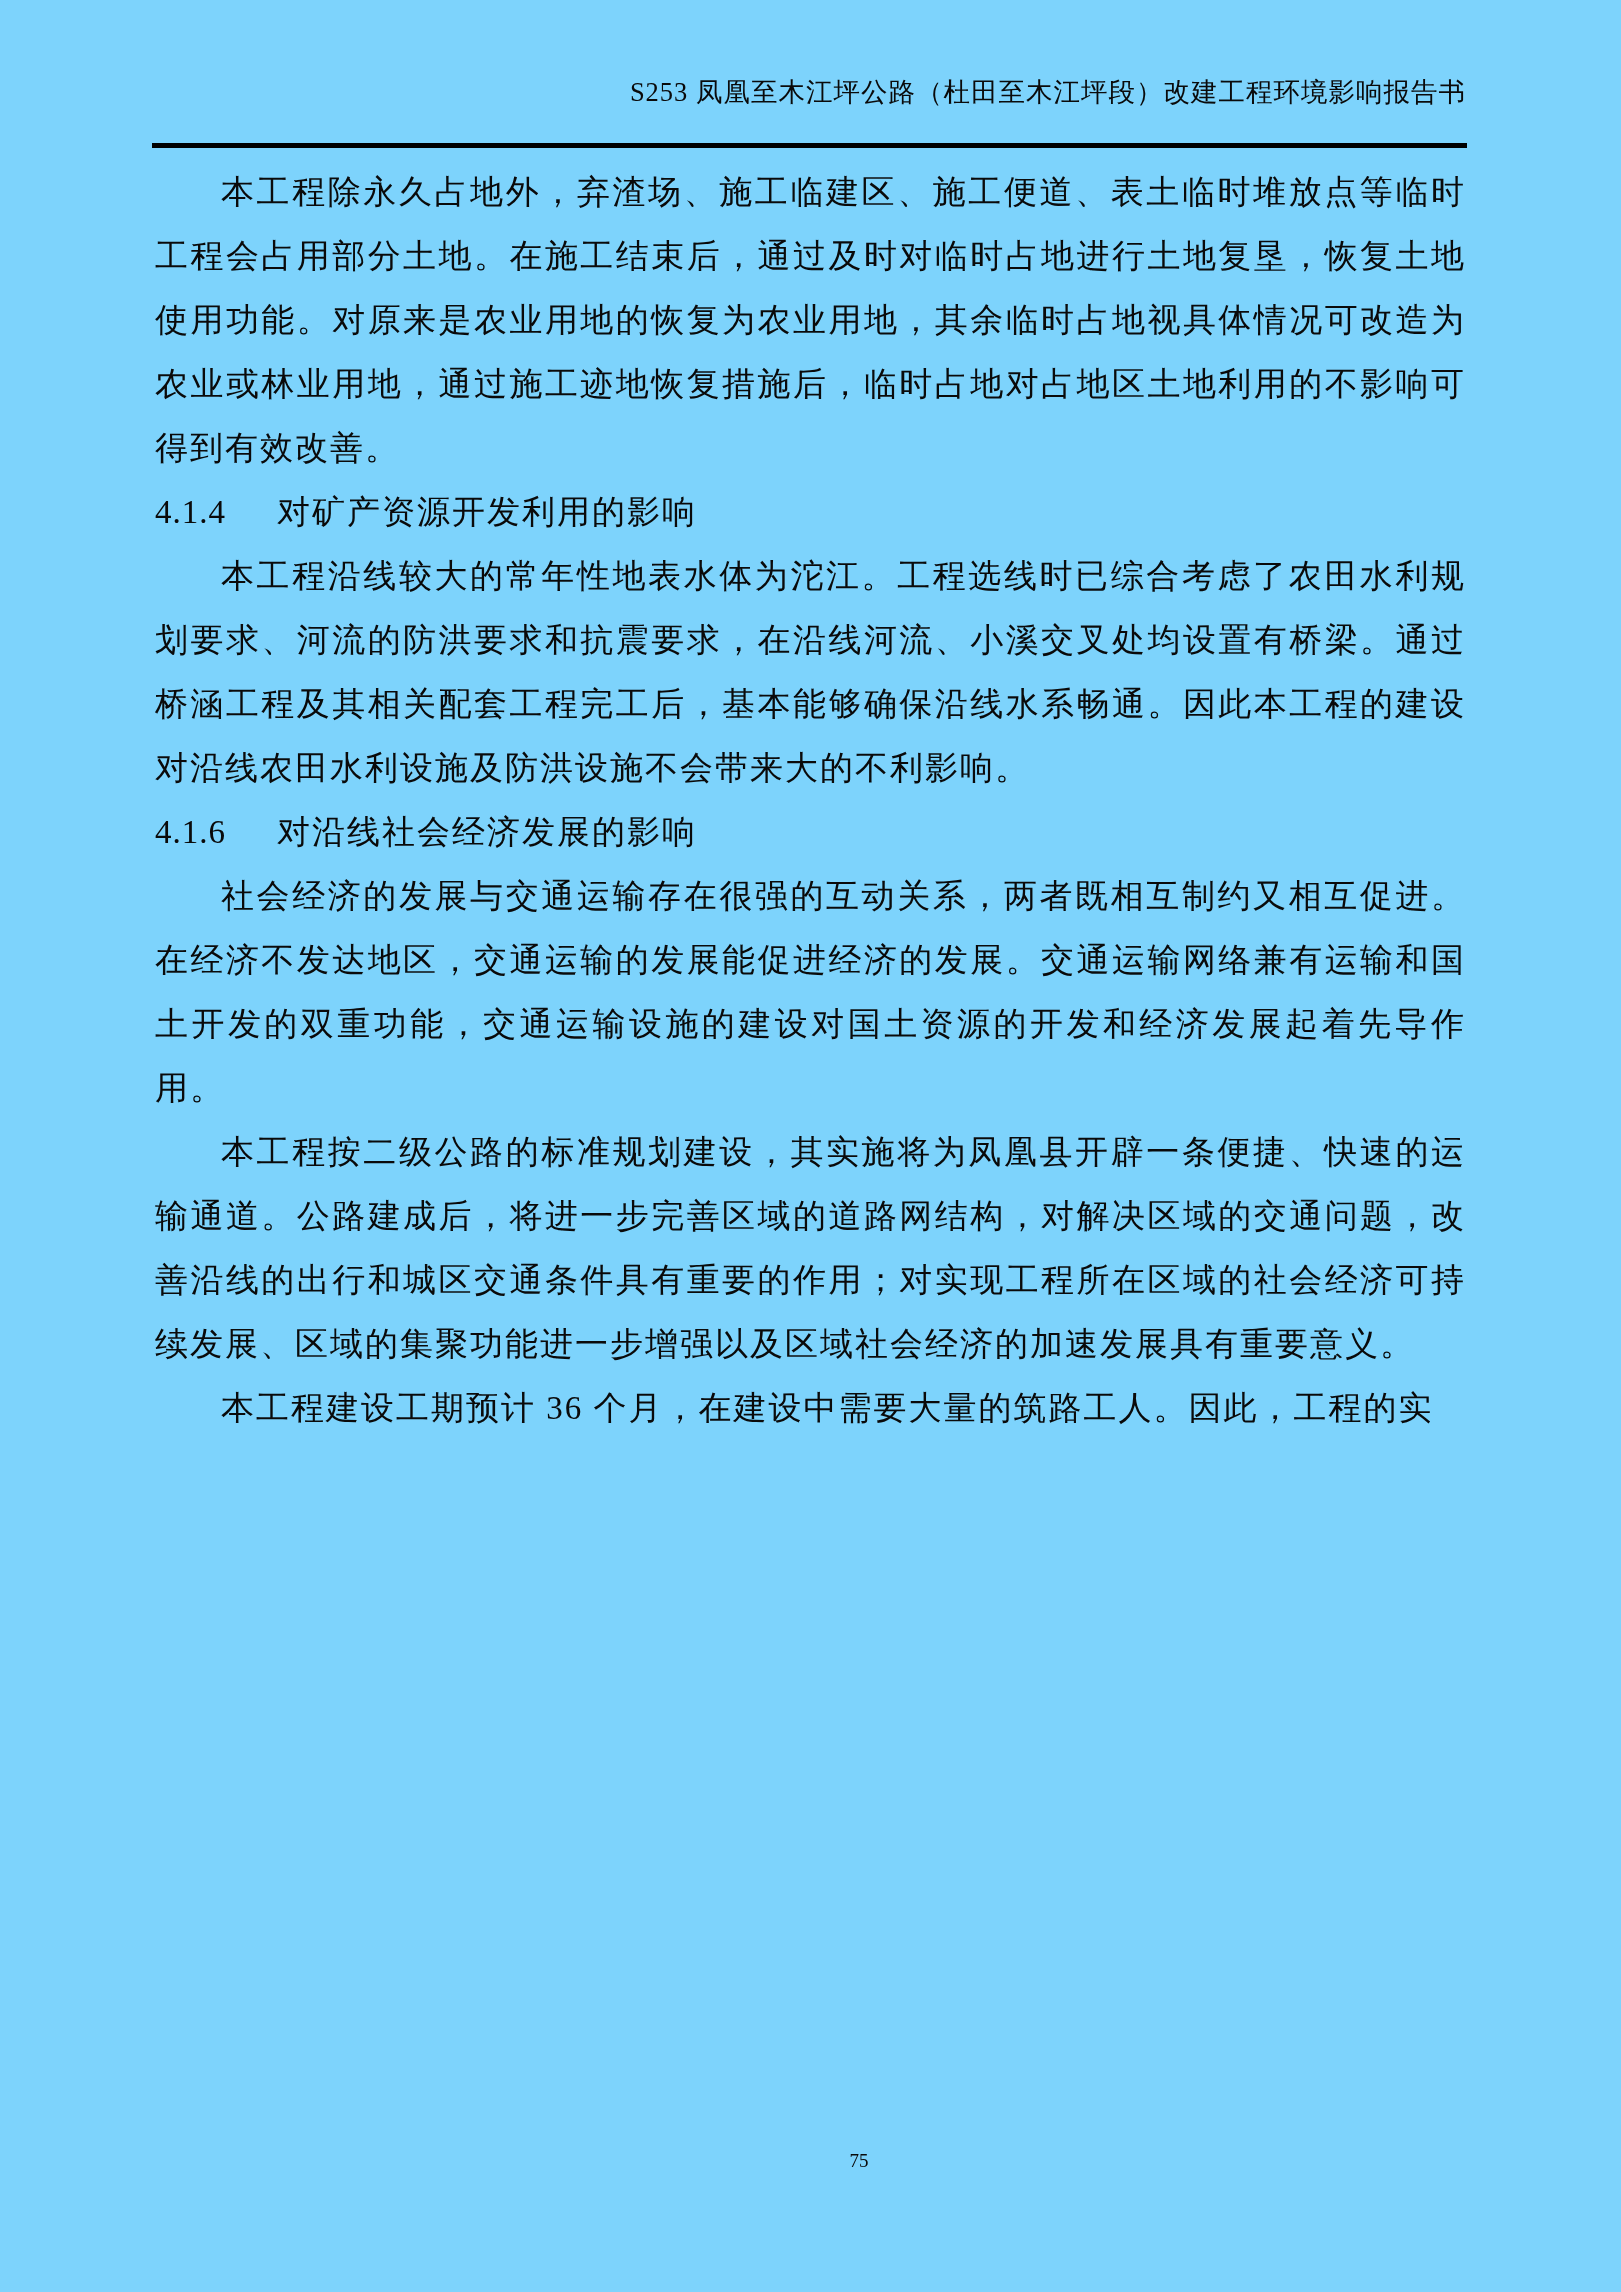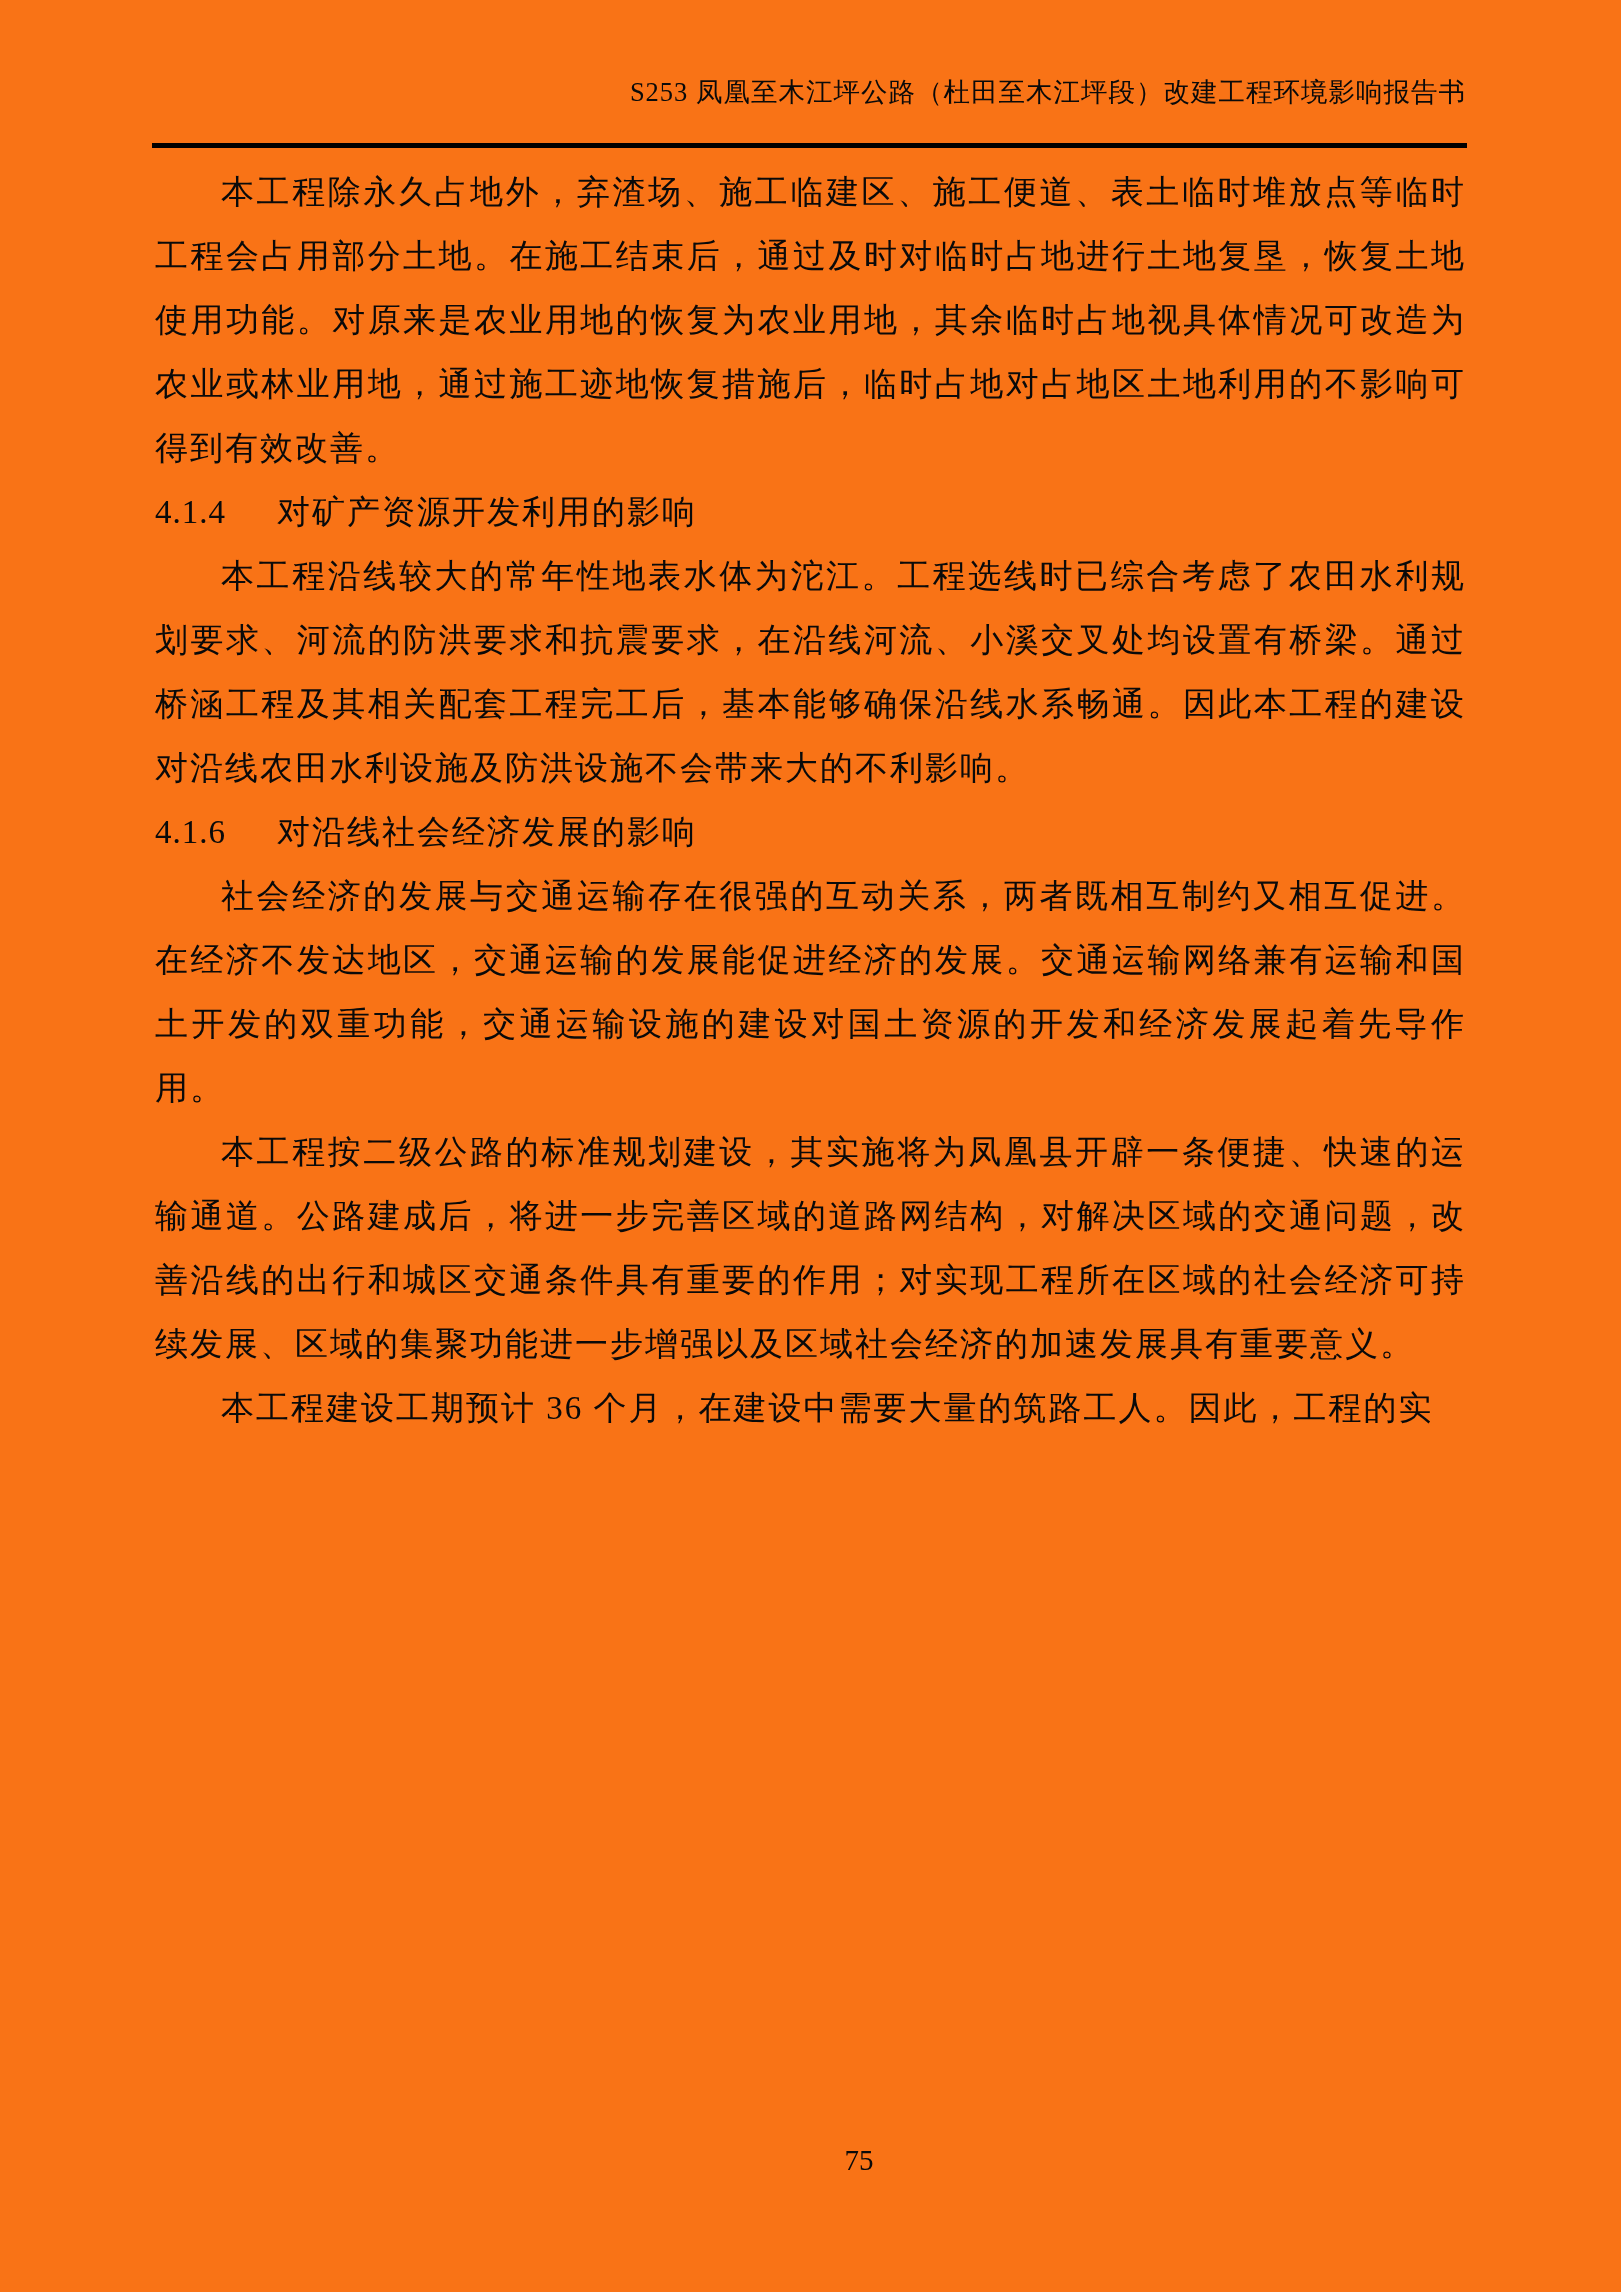--- a/index.html
+++ b/index.html
@@ -4,21 +4,21 @@
 <style>
   html, body {
     margin: 0;
     padding: 0;
     background: #ffffff;
   }
   .page {
     position: relative;
     width: 1621px;
     height: 2293px;
-    background: #f97316;
+    background: #7dd3fc;
     font-family: "Liberation Serif", "DejaVu Serif", serif;
     color: #0a0a0a;
     overflow: hidden;
   }
   .header {
     position: absolute;
     top: 76px;
     left: 154px;
     right: 155px;
     text-align: right;
@@ -59,21 +59,21 @@
     display: inline-block;
     margin-right: 51px;
     letter-spacing: 1px;
   }
   .footer {
     position: absolute;
     top: 2143px;
     left: 0;
     width: 1600px;
     text-align: center;
-    font-size: 29px;
+    font-size: 19px;
     line-height: 35px;
   }
   .footer .pagenum {
     display: inline-block;
     margin-left: 118px; 
   }
 </style>
 </head>
 <body>
 

